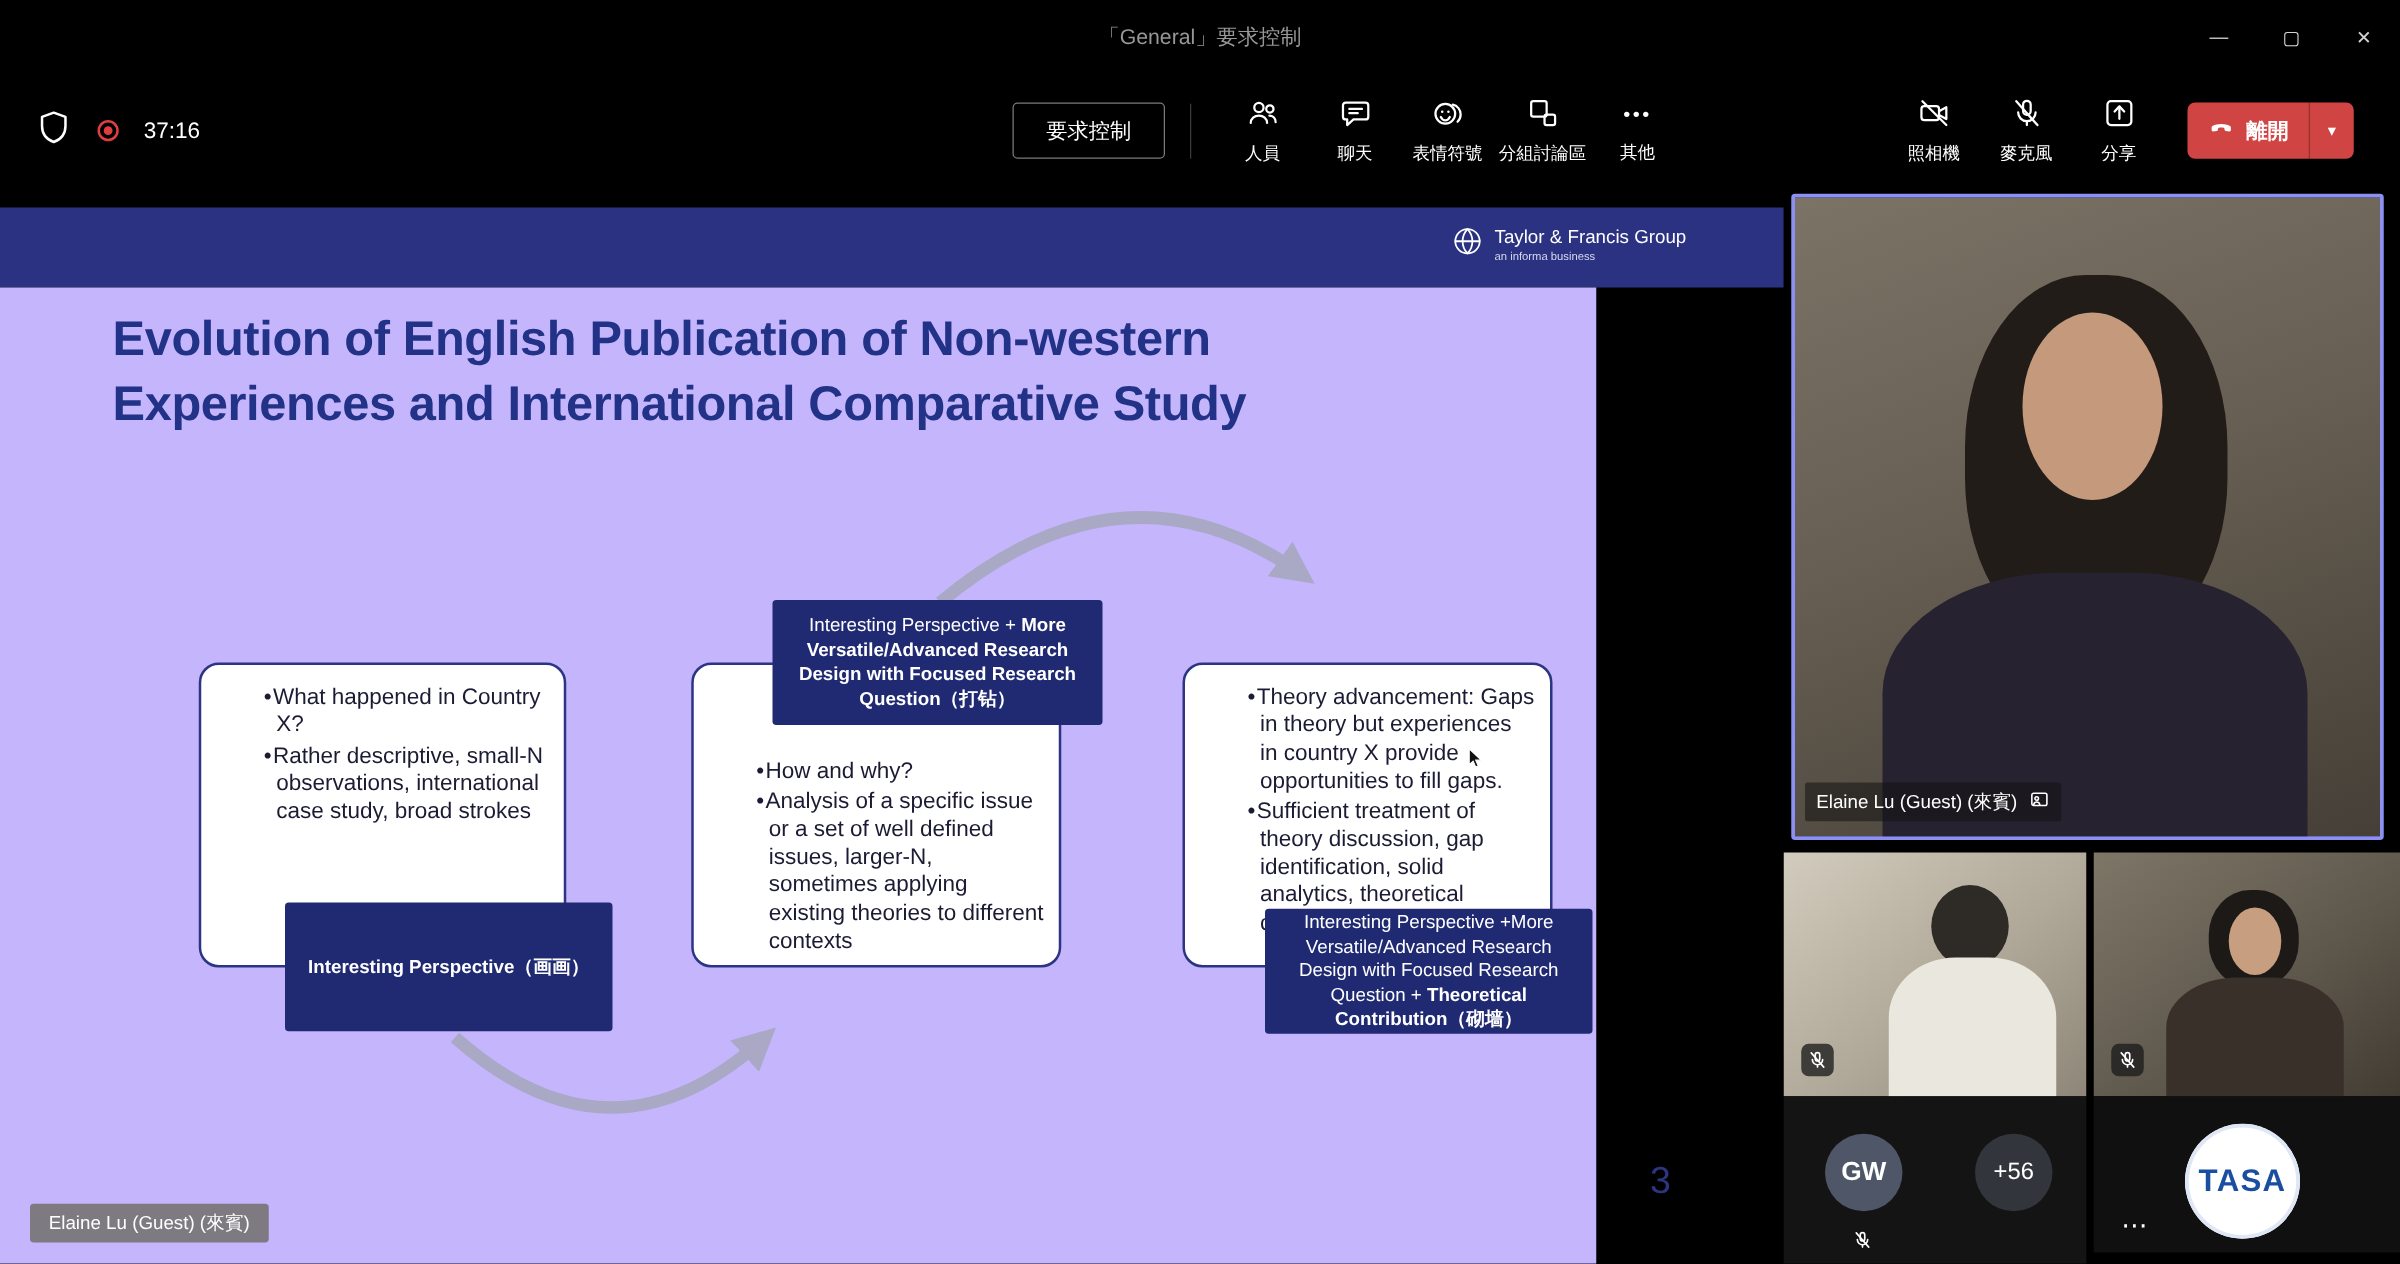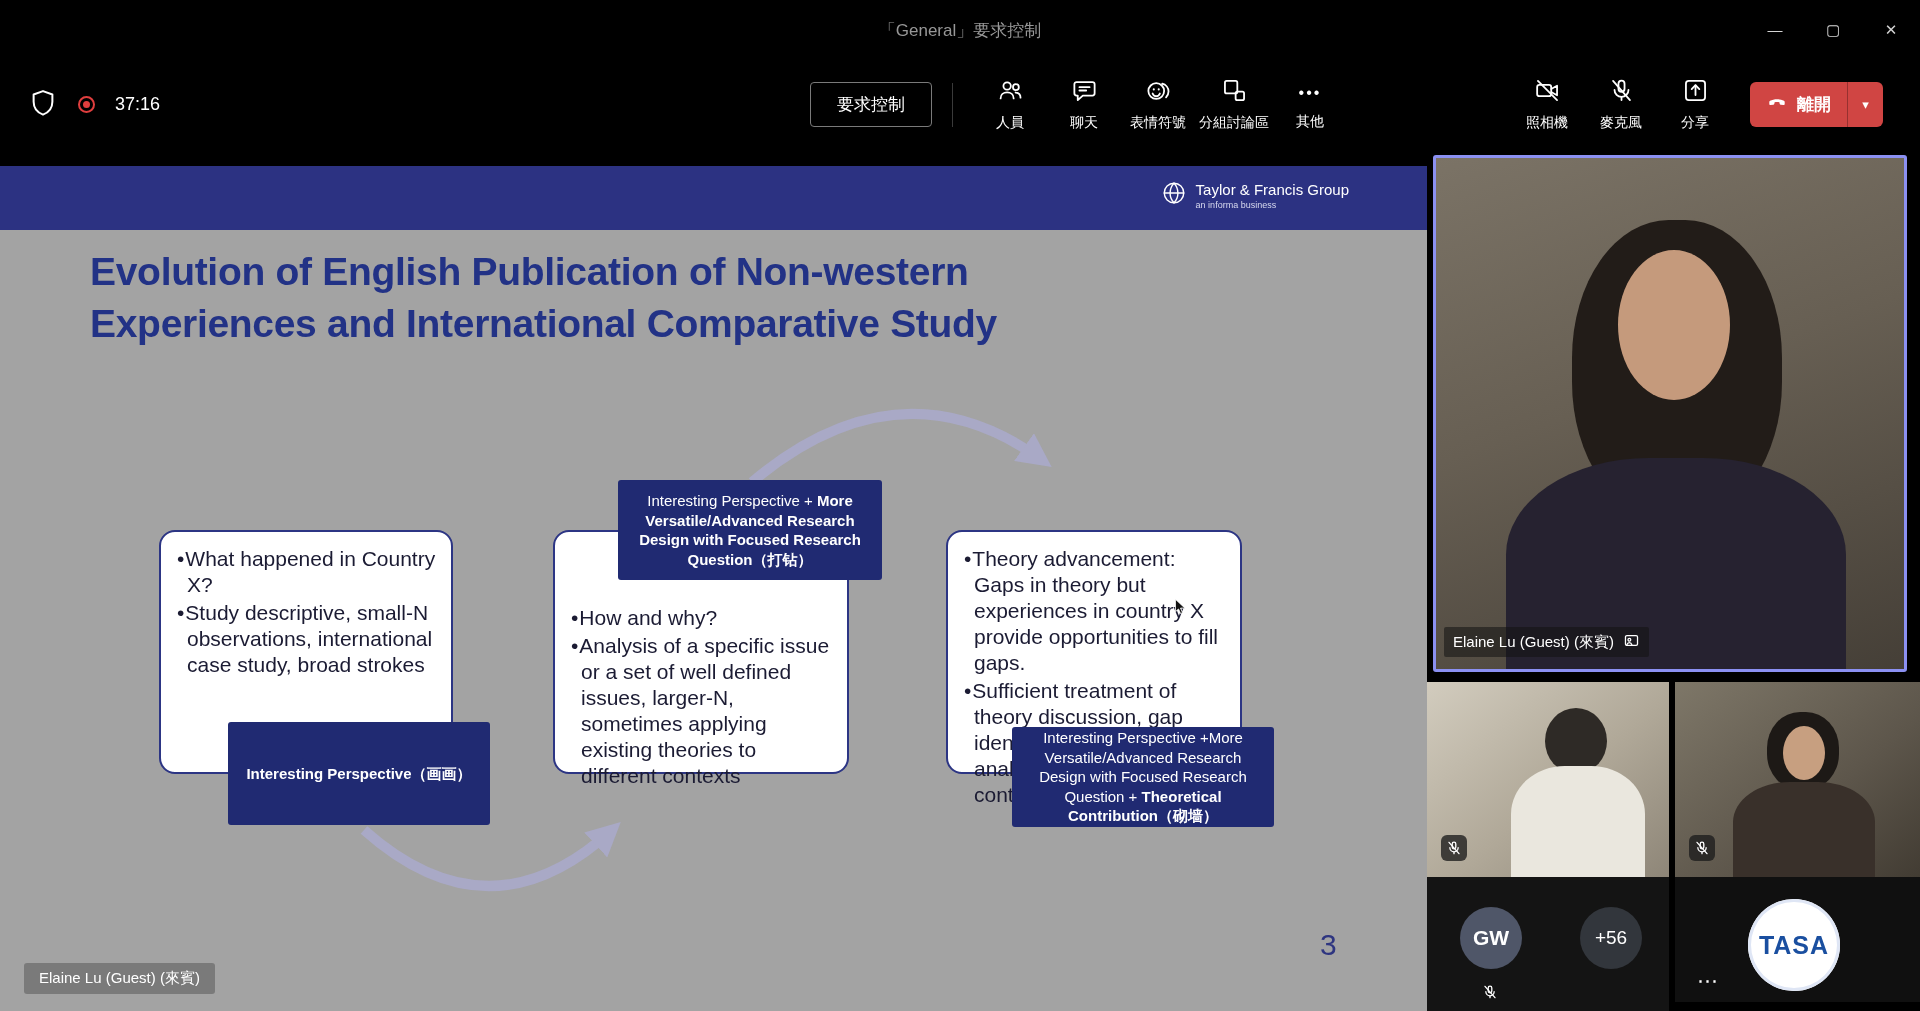--- a/index.html
+++ b/index.html
@@ -47,30 +47,30 @@
   
   .content { position:absolute; top:150px; left:0; width:1920px; height:861px; background:#000; }
 
   
   .stage { position:absolute; left:0; top:0; width:1427px; height:861px; background:#000; }
   .slide-band { position:absolute; left:0; top:16px; width:1427px; height:64px; background:#2c3282; }
   .brand { position:absolute; right:78px; top:14px; display:flex; align-items:center; gap:9px; color:#fff; }
   .brand svg { width:26px; height:26px; }
   .brand-name { font-size:15px; }
   .brand-tag { font-size:9px; color:#d7d9ef; margin-top:2px; }
-  .slide-white { position:absolute; left:0; top:80px; width:1427px; height:781px; background:#a3a3a3; }
+  .slide-white { position:absolute; left:0; top:80px; width:1277px; height:781px; background:#c4b5fd; }
 
   .slide-title { position:absolute; left:90px; top:16px; width:1180px; color:#223286;
                  font-size:39px; font-weight:700; line-height:1.33; letter-spacing:-0.3px; }
 
   .arrows { position:absolute; left:0; top:0; width:1427px; height:781px; z-index:1; pointer-events:none; }
 
   .obox { position:absolute; width:296px; height:244px; border:2px solid #2c3584; border-radius:16px;
           background:#fff; z-index:2; color:#1b1b33; }
-  .obox .btext { padding:14px 12px 0 16px; font-size:21px; line-height:1.24; }
+  .obox .btext { padding:14px 12px 0 16px; font-size:18px; line-height:1.24;margin-left:34px; }
   .bullet { padding-left:10px; text-indent:-10px; margin-bottom:2px; }
   .bullet::before { content:"•"; margin-right:1px; }
   #box1 { left:159px; top:300px; width:294px; }
   #box2 { left:553px; top:300px; }
   #box2 .btext { padding-top:73px; }
   #box3 { left:946px; top:300px; }
 
   .badge { position:absolute; background:#202a72; color:#fff; border-radius:3px; z-index:3;
            display:flex; align-items:center; justify-content:center; text-align:center;
            font-size:15px; line-height:1.3; padding:10px 12px; }
@@ -289,21 +289,21 @@
               <path d="M0,0 L10,5 L0,10 z" fill="#a9a9c6"></path>
             </marker>
           </defs>
           <path d="M752,252 Q900,128 1042,230" fill="none" stroke="#a9a9c6" stroke-width="10" marker-end="url(#ah)"></path>
           <path d="M364,600 Q490,712 612,600" fill="none" stroke="#a9a9c6" stroke-width="10" marker-end="url(#ah)"></path>
         </svg>
 
         <div class="obox" id="box1">
           <div class="btext">
             <div class="bullet">What happened in Country X?</div>
-            <div class="bullet">Study descriptive, small-N observations, international case study, broad strokes</div>
+            <div class="bullet">Rather descriptive, small-N observations, international case study, broad strokes</div>
           </div>
         </div>
         <div class="badge" id="badge1">
           <span>Interesting Perspective（画画）</span>
         </div>
 
         <div class="obox" id="box2">
           <div class="btext">
             <div class="bullet">How and why?</div>
             <div class="bullet">Analysis of a specific issue or a set of well defined issues, larger-N, sometimes applying existing theories to different contexts</div>

